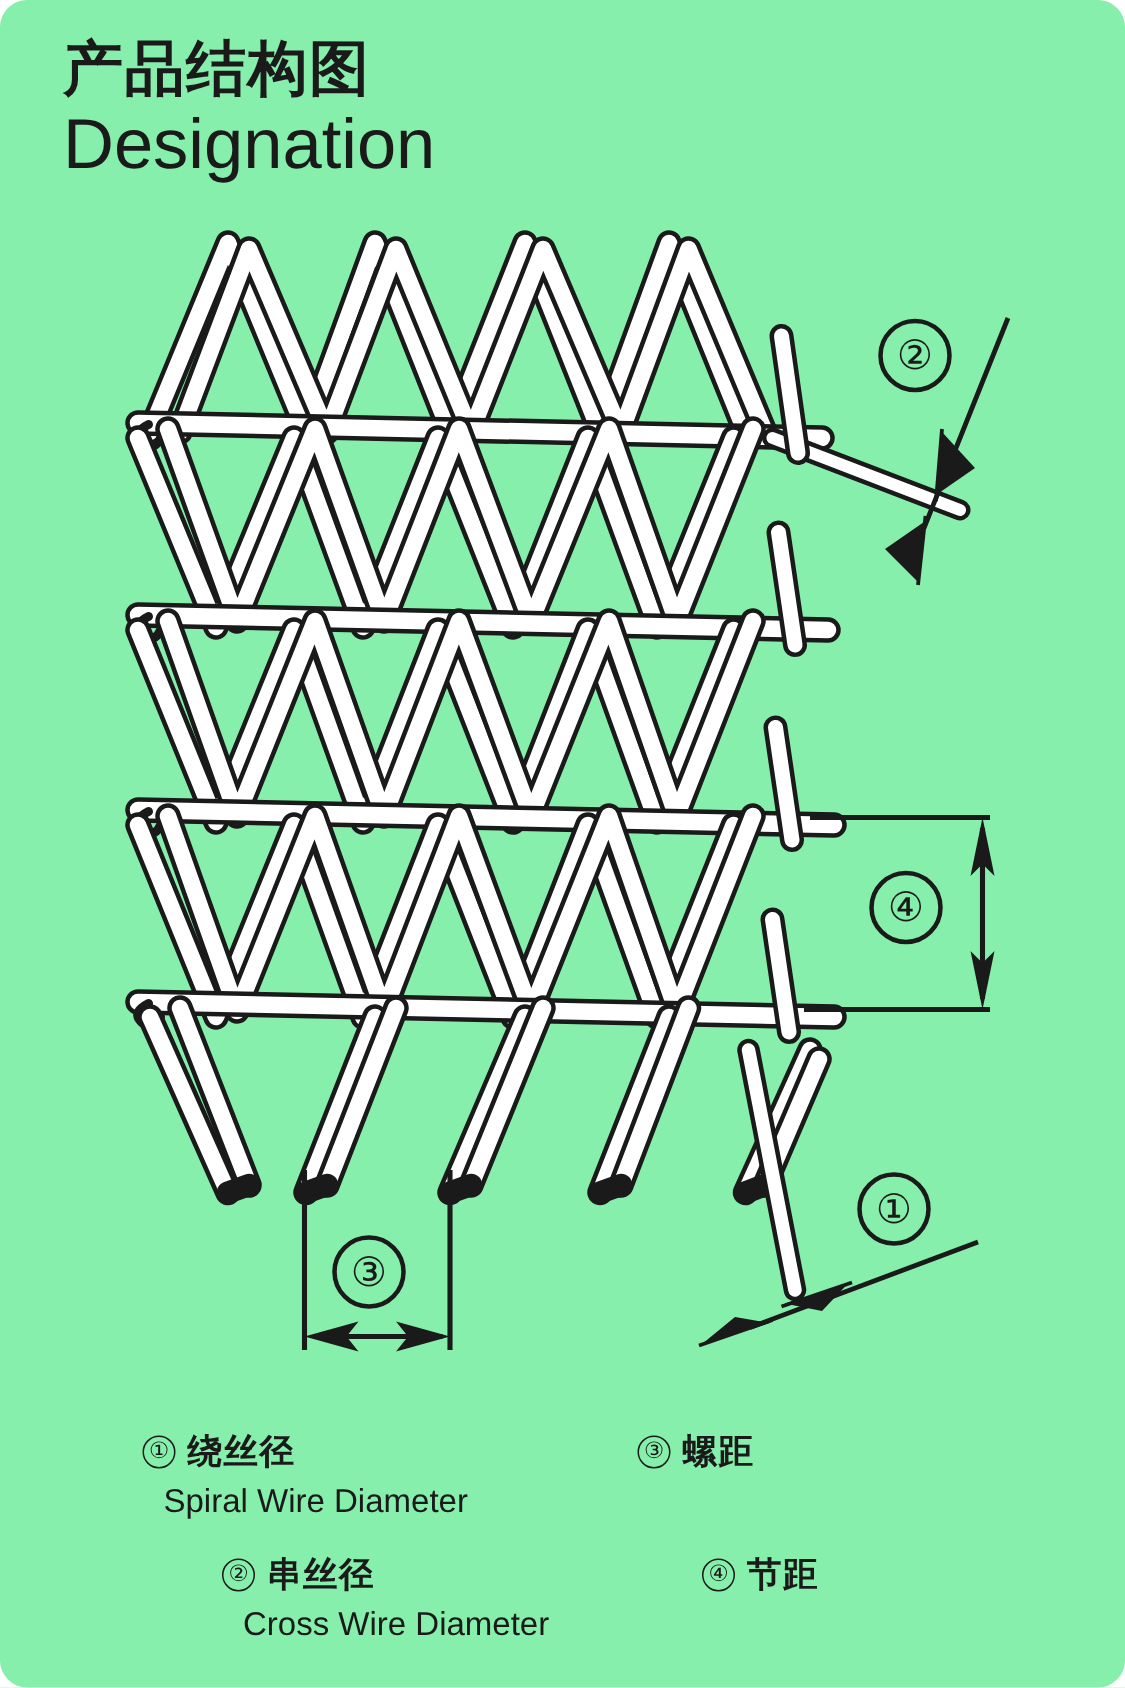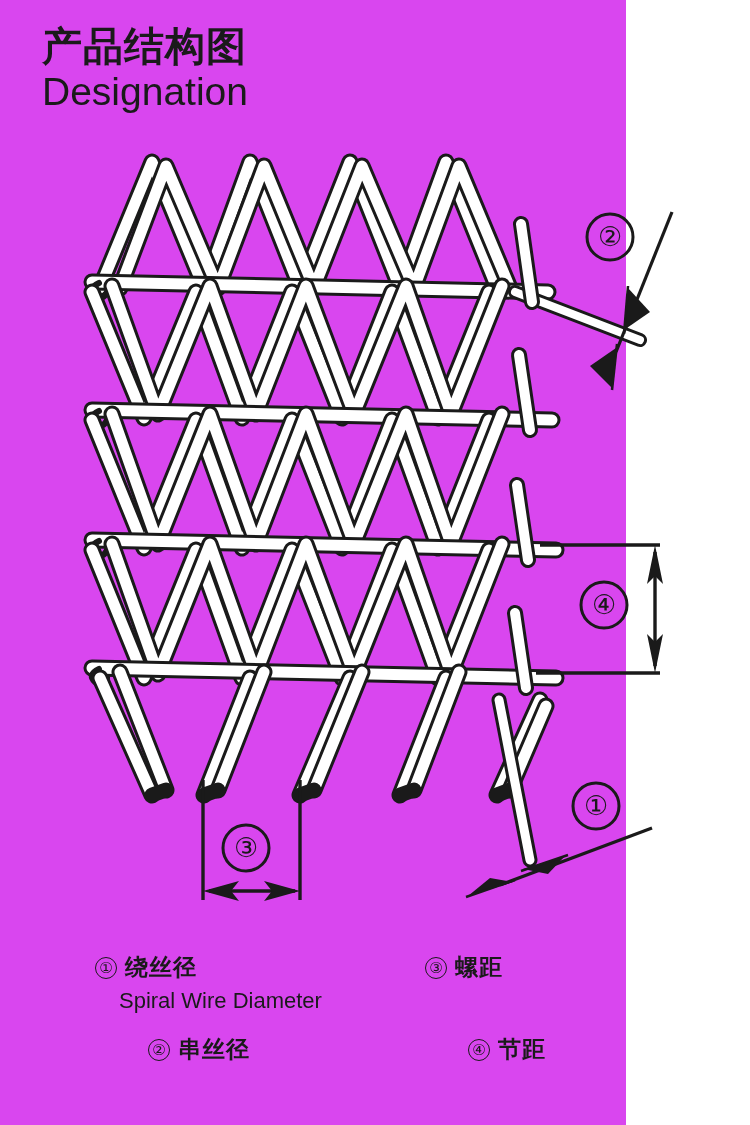--- a/index.html
+++ b/index.html
@@ -10,40 +10,41 @@
   body {
     width: 750px;
     height: 1125px;
     position: relative;
     font-family: "Liberation Sans", "DejaVu Sans", sans-serif;
     color: #1a1a1a;
     overflow: hidden;
   }
   #page {
     position: relative;
-    width: 626px;
+    width: 750px;
     height: 1125px;
-    background: #d946ef;
+    background: #86efac;
+    border-radius: 18px;
   }
   
   .title-block {
     position: absolute;
     left: 42px;
     top: 26px;
     line-height: 1.0;
   }
   .title-cn {
     font-size: 40px;
     font-weight: 700;
     letter-spacing: 1px;
     color: #1a1a1a;
     white-space: nowrap;
   }
   .title-en {
-    font-size: 39px;
+    font-size: 47px;
     font-weight: 400;
     letter-spacing: 0px;
     color: #1a1a1a;
     margin-top: 6px;
     white-space: nowrap;
   }
   
   #diagram {
     position: absolute;
     left: 0;
@@ -84,21 +85,21 @@
   .legend-cn {
     font-size: 23px;
     font-weight: 700;
     letter-spacing: 1px;
     text-align: center;
   }
   .legend-en {
     font-size: 22px;
     font-weight: 400;
     margin-top: 5px;
-    margin-left: 24px;
+    margin-left: 14px;
     white-space: nowrap;
   }
   .li-1 { left: 95px;  top: 0px; }
   .li-3 { left: 425px; top: 0px; }
   .li-2 { left: 148px; top: 82px; }
   .li-4 { left: 468px; top: 82px; }
 </style>
 </head>
 <body>
 
@@ -257,20 +258,21 @@
         <span class="legend-num">③</span>
         <span class="legend-cn">螺距</span>
       </div>
     </div>
 
     <div class="legend-item li-2">
       <div class="legend-head">
         <span class="legend-num">②</span>
         <span class="legend-cn">串丝径</span>
       </div>
+      <div class="legend-en">Cross Wire Diameter</div>
     </div>
 
     <div class="legend-item li-4">
       <div class="legend-head">
         <span class="legend-num">④</span>
         <span class="legend-cn">节距</span>
       </div>
     </div>
 
   </div>

